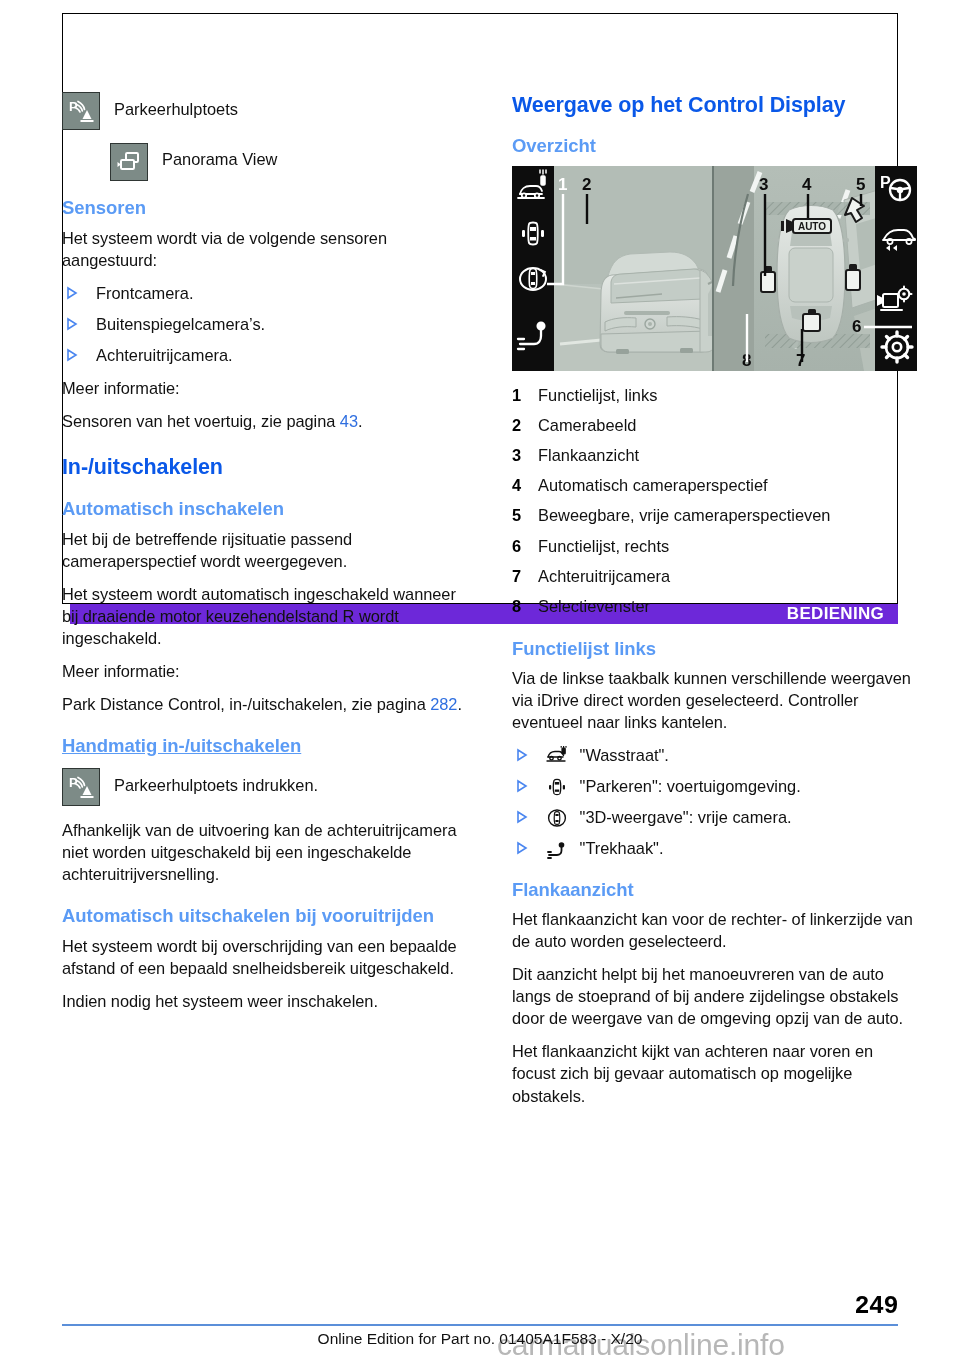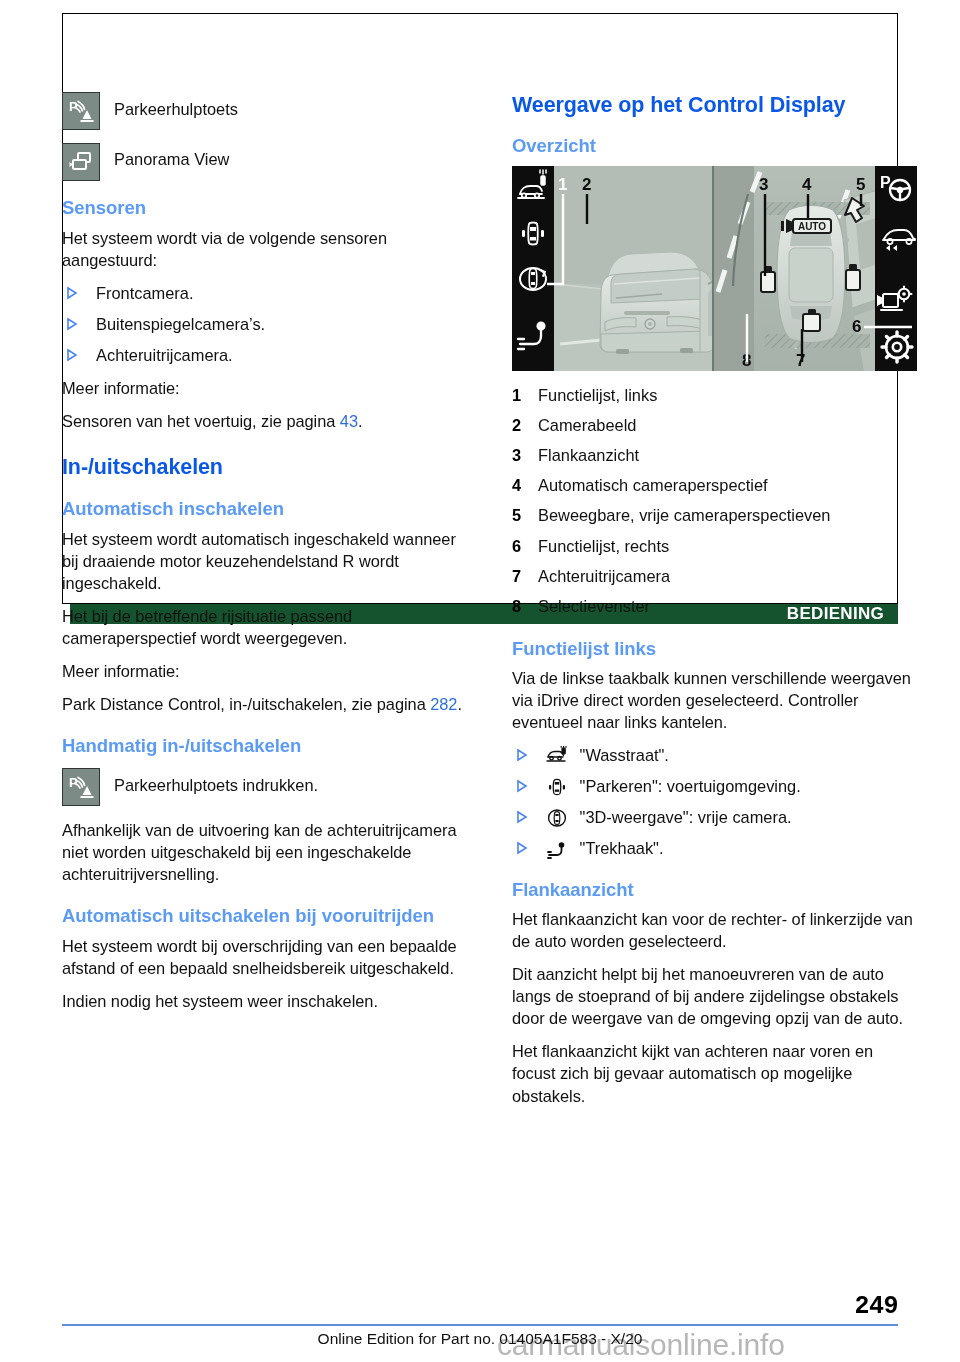--- a/index.html
+++ b/index.html
@@ -26,21 +26,21 @@
     box-sizing:border-box;
     display:flex;align-items:center;justify-content:flex-end;
     padding-right:14px;
     background:#fff;
   }
   .header-left-text{
     font-size:17.5px;font-weight:400;color:#000;letter-spacing:0.1px;
   }
   .header-right{
     flex:1 1 auto;
-    background:#14532d;
+    background:#6d28d9;
     display:flex;align-items:center;justify-content:flex-end;
     padding-right:14px;
     margin-left:8px;
   }
   .header-right-text{
     color:#fff;font-weight:bold;font-size:17px;letter-spacing:0.3px;
   }
 
   
   .col{position:absolute;top:92px;width:405px;}
@@ -69,21 +69,21 @@
     position:relative;padding-left:34px;
     font-size:16.4px;line-height:1.345;margin-bottom:9px;color:#111;
   }
   ul.blist li:last-child{margin-bottom:0;}
   .tri-svg{position:absolute;left:4px;top:4px;}
 
   
   .iconrow{display:flex;align-items:flex-start;margin-bottom:13px;}
   .iconrow .glyphbox{flex:0 0 auto;margin-right:14px;}
   .iconrow .lbl{font-size:16.4px;line-height:1.345;padding-top:6px;color:#111;}
-  .iconrow.compact{margin-bottom:16px;}
+  .iconrow.compact{margin-bottom:16px;padding-left:48px;}
   .iconrow.compact .lbl{padding-top:5px;}
 
   .glyphbox{
     width:38px;height:38px;
     background:#7d8b87;
     border:1px solid #2f3634;
     box-sizing:border-box;
     display:flex;align-items:center;justify-content:center;
   }
 
@@ -195,26 +195,26 @@
         <span>Achteruitrijcamera.</span>
       </li>
     </ul>
 
     <p class="body">Meer informatie:</p>
     <p class="body"><span>Sensoren van het voertuig, zie pagina </span><span class="ref">43</span><span>.</span></p>
 
     <h1 class="h1" style="margin-top:22px;">In-/uitschakelen</h1>
 
     <h2 class="h2">Automatisch inschakelen</h2>
+    <p class="body">Het bij de betreffende rijsituatie passend cameraperspectief wordt weergegeven.</p>
     <p class="body">Het systeem wordt automatisch ingeschakeld wanneer bij draaiende motor keuzehendelstand R wordt ingeschakeld.</p>
-    <p class="body">Het bij de betreffende rijsituatie passend cameraperspectief wordt weergegeven.</p>
     <p class="body">Meer informatie:</p>
     <p class="body"><span>Park Distance Control, in-/uitschakelen, zie pagina </span><span class="ref">282</span><span>.</span></p>
 
-    <h2 class="h2" style="margin-top:20px;margin-bottom:10px;">Handmatig in-/uitschakelen</h2>
+    <h2 class="h2" style="margin-top:20px;margin-bottom:10px;text-decoration:underline;">Handmatig in-/uitschakelen</h2>
 
     <div class="iconrow">
       <span class="glyphbox">
         <svg width="30" height="30" viewBox="0 0 30 30">
           <text x="3" y="15" font-family="Liberation Sans, sans-serif" font-size="13" font-weight="bold" fill="#fff">P</text>
           <g stroke="#fff" stroke-width="1.7" fill="none" stroke-linecap="round">
             <path d="M12 5.5 C16 7.5 18 10.5 18.5 13.5"></path>
             <path d="M10.5 8.5 C14 10 15.8 12.3 16.3 14.8"></path>
             <path d="M9 11.5 C12 12.7 13.4 14.2 14 16"></path>
           </g>

